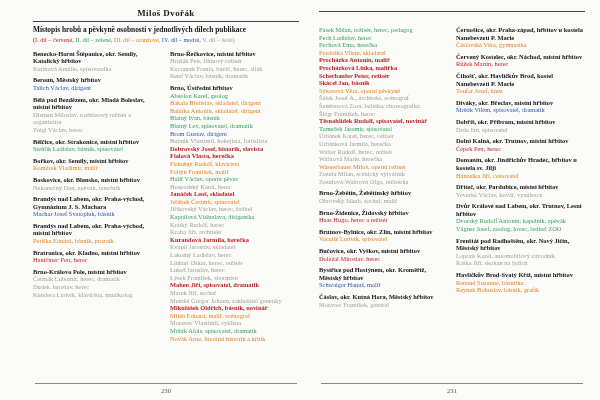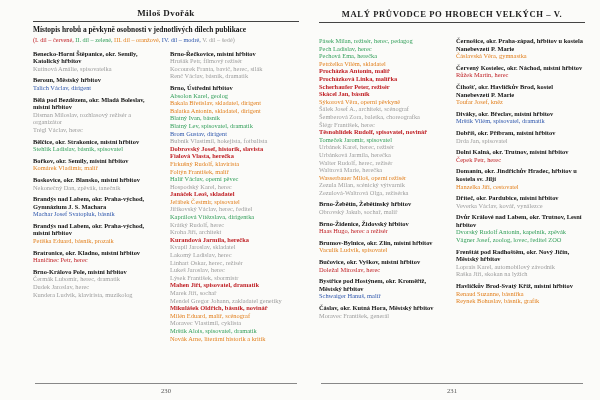--- a/index.html
+++ b/index.html
@@ -125,21 +125,20 @@
           </div>
         </div>
     </div>
     <div class="footer">
       <hr class="botrule">
       <div class="pagenum">230</div>
     </div>
   </div>
 
   <div class="page page-right">
-    <div class="rp-title">MALÝ PRŮVODCE PO HROBECH VELKÝCH – V.</div>
     <hr class="toprule">
     <div class="rp-spacer"></div>
     <div class="cols">
       <div class="col">
           <div class="entry">
             <div class="person" style="color: rgb(53, 160, 92);">Pásek Milan, režisér, herec, pedagog</div>
             <div class="person" style="color: rgb(53, 160, 92);">Pech Ladislav, herec</div>
             <div class="person" style="color: rgb(53, 160, 92);">Pechová Ema, herečka</div>
             <div class="person" style="color: rgb(226, 128, 31);">Petrželka Vilém, skladatel</div>
             <div class="person b" style="color: rgb(191, 31, 36);">Procházka Antonín, malíř</div>

